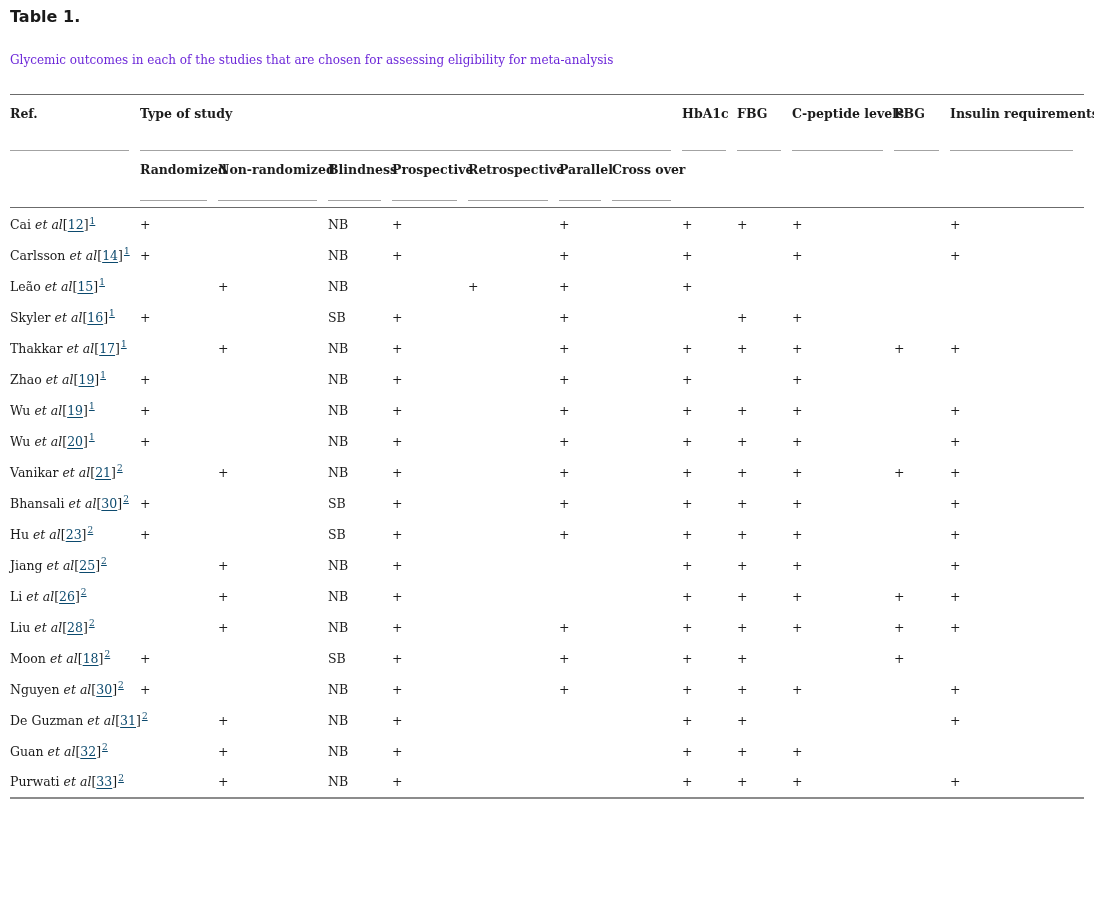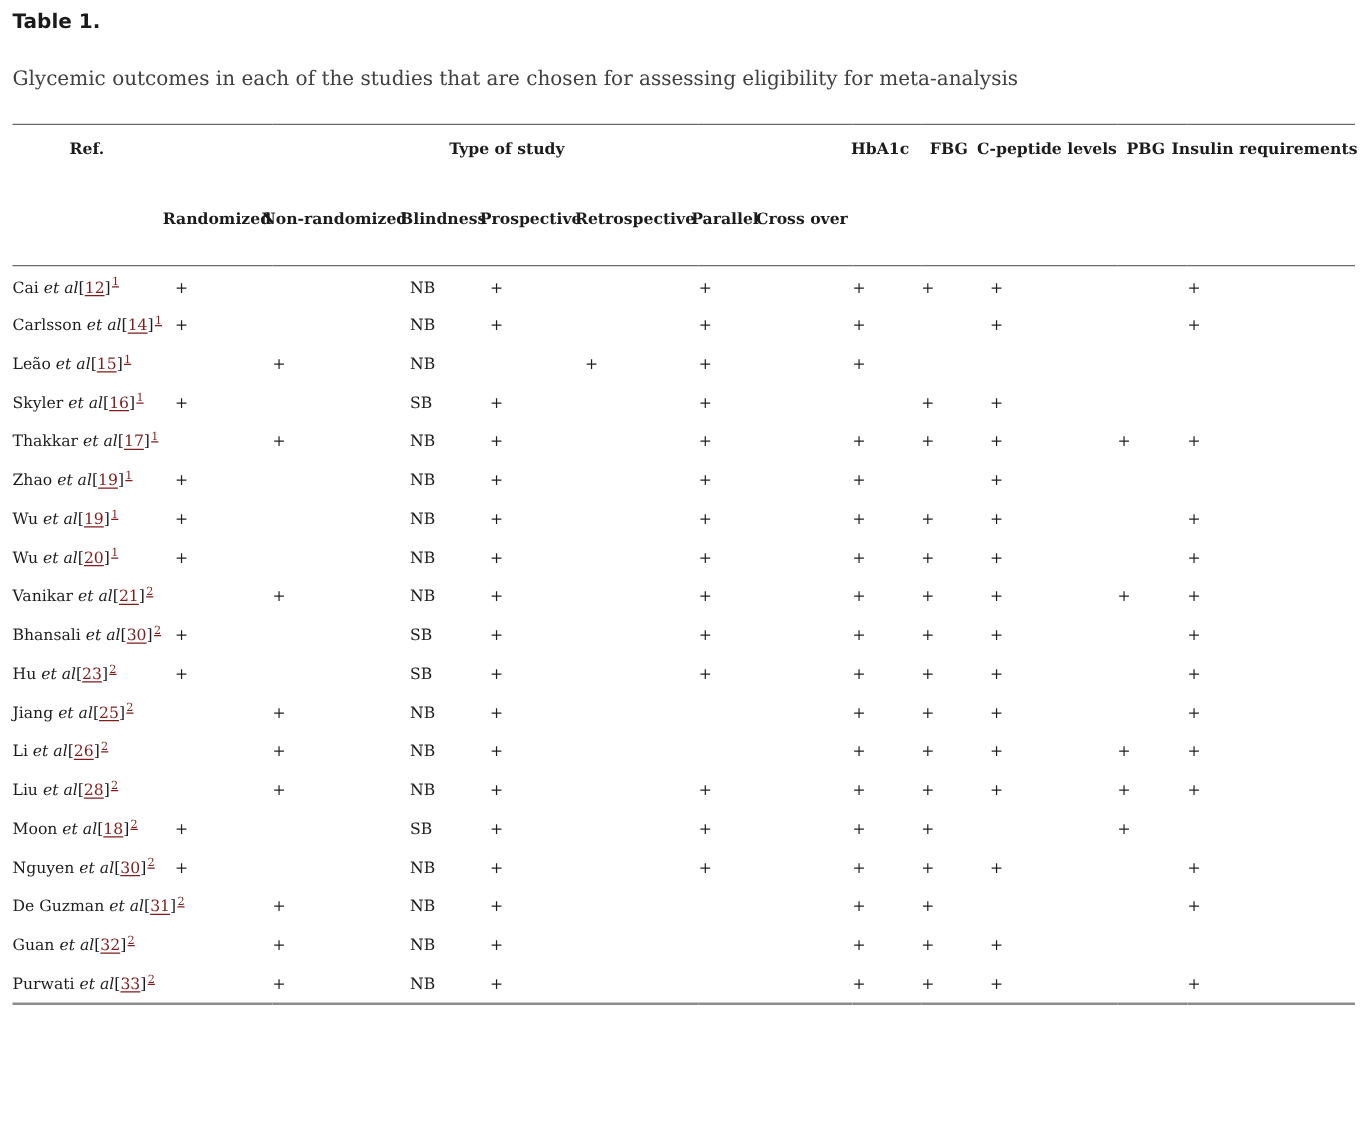--- a/index.html
+++ b/index.html
@@ -13,22 +13,22 @@
 
   .tbl-title {
     font-family: "DejaVu Sans", "Liberation Sans", sans-serif;
     font-weight: bold;
     font-size: 16px;
     color: #1a1a1a;
     margin: 0;
     line-height: 1.15;
   }
   .tbl-caption {
-    font-size: 16px;
-    color: #404040;
+    font-size: 12px;
+    color: #6d28d9;
     margin: 27px 0 12px 0;
     line-height: 1.2;
   }
 
   table.studies {
     margin-top: 26px;
     width: 1074px;
     border-collapse: collapse;
     table-layout: fixed;
     border-top: 1px solid #6b6b6b;
@@ -51,22 +51,22 @@
   th, td {
     padding: 0;
     text-align: left;
     vertical-align: top;
     font-size: 12.5px;
   }
   thead th { font-weight: bold; white-space: nowrap; overflow: visible; }
 
   .hcell {
     display: flex;
-    flex-direction: row;
-    justify-content: center;
+    flex-direction: column;
+    justify-content: space-between;
     height: 56px;
     padding-top: 11px;
     margin-right: 11px;
   }
   .hcell .uline {
     border-bottom: 1px solid #a3a3a3;
     height: 0;
   }
   tr.hrow2 th, tr.hrow2 td { border-bottom: 1px solid #6b6b6b; }
   tr.hrow2 .hcell { height: 50px; margin-bottom: 6px; padding-top: 11px; }
@@ -75,21 +75,21 @@
     height: 31px;
     vertical-align: middle;
     white-space: nowrap;
     line-height: 1;
   }
   tbody tr:first-child td { height: 33px; padding-top: 2px; }
 
   .ref-cell { font-size: 12.5px; }
   .etal { font-style: italic; text-align: right; }
   a.reflink {
-    color: #7f1d1d;
+    color: #0c4a6e;
     text-decoration: underline;
     text-underline-offset: 2px;
   }
   sup.cohort {
     font-size: 9px;
     line-height: 0;
     vertical-align: super;
     margin-left: 1px;
   }
   sup.cohort a.reflink { text-underline-offset: 1px; }

